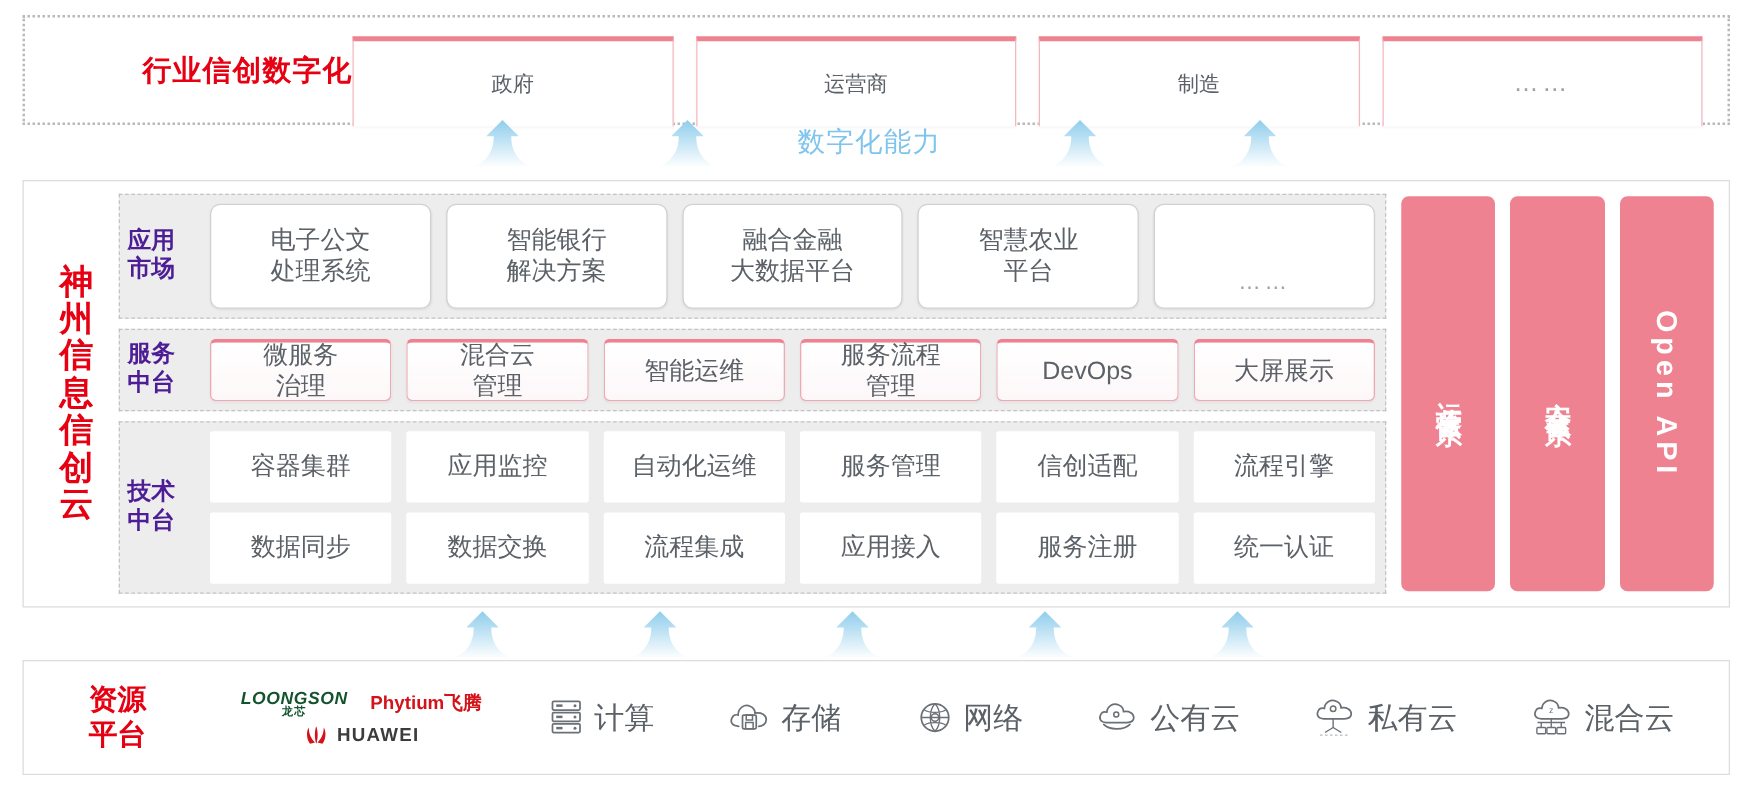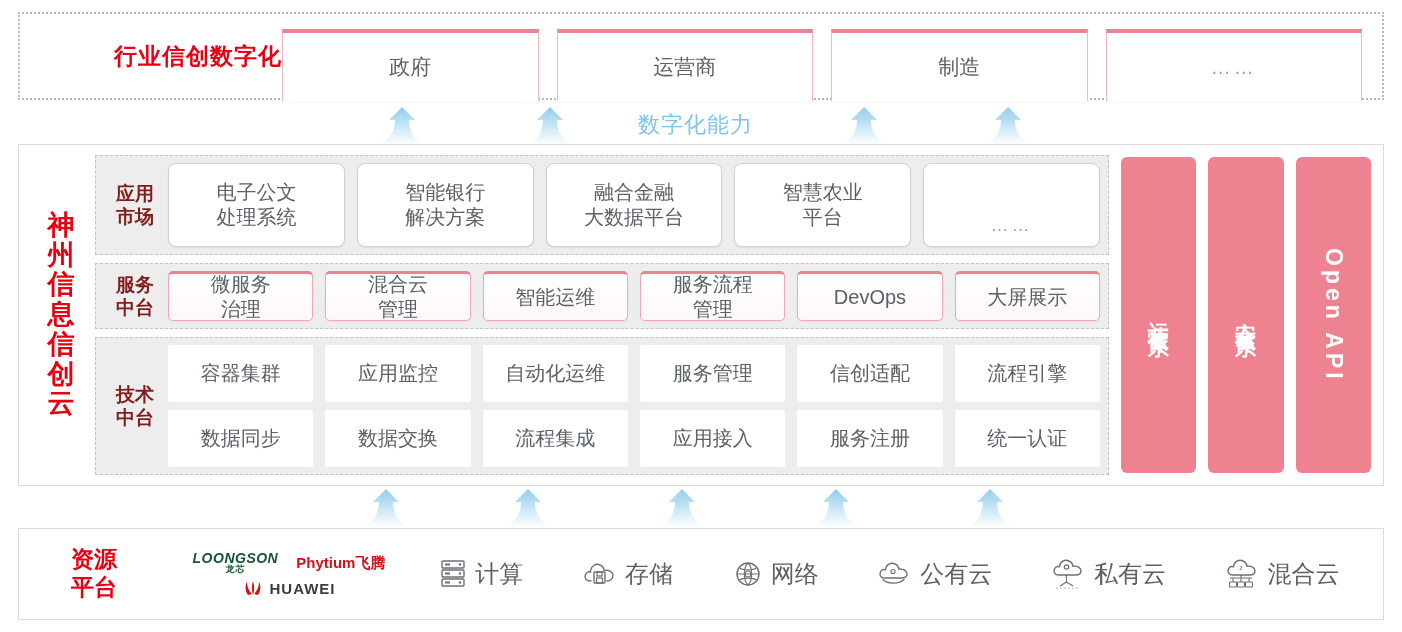--- a/index.html
+++ b/index.html
@@ -46,36 +46,36 @@
     height: 72px;
     margin-top: 18px;
     background: #ffffff;
     border-top: 4px solid #ef8290;
     border-left: 1px solid #f2b7bf;
     border-right: 1px solid #f2b7bf;
     border-bottom: none;
     display: flex;
     align-items: center;
     justify-content: center;
-    font-size: 21px;
+    font-size: 17px;
     color: #5b6167;
     box-shadow: 0 1px 2px rgba(0,0,0,0.04);
   }
   .industry-card.dots { letter-spacing: 3px; color: #9aa0a6; font-size: 20px; }
 
   
   .arrow-row {
     position: absolute;
     left: 18px;
     width: 1366px;
     height: 42px;
     display: flex;
     align-items: flex-end;
   }
-  .arrow-row.upper { top: 104px; }
+  .arrow-row.upper { top: 93px; }
   .arrow-row.lower { top: 486px; }
 
   .arrow-slot {
     position: absolute;
     bottom: 0;
     width: 56px;
     height: 40px;
   }
   .capability-label {
     position: absolute;
@@ -132,25 +132,26 @@
     align-items: center;
     padding: 7px 8px 7px 6px;
     min-width: 0;
   }
   .layer.app { height: 100px; }
   .layer.service { height: 66px; }
   .layer.tech { height: 138px; }
 
   .layer-label {
     flex: 0 0 66px;
-    text-align: center;
+    text-align: left;
     font-weight: bold;
     font-size: 19px;
-    color: #7f1d1d;
+    color: #4c1d95;
     line-height: 1.22;
+    font-family: Liberation Mono, monospace;
   }
   .layer-label span { display: block; }
 
   .layer-items {
     flex: 1;
     display: flex;
     gap: 12px;
     min-width: 0;
     height: 100%;
   }

